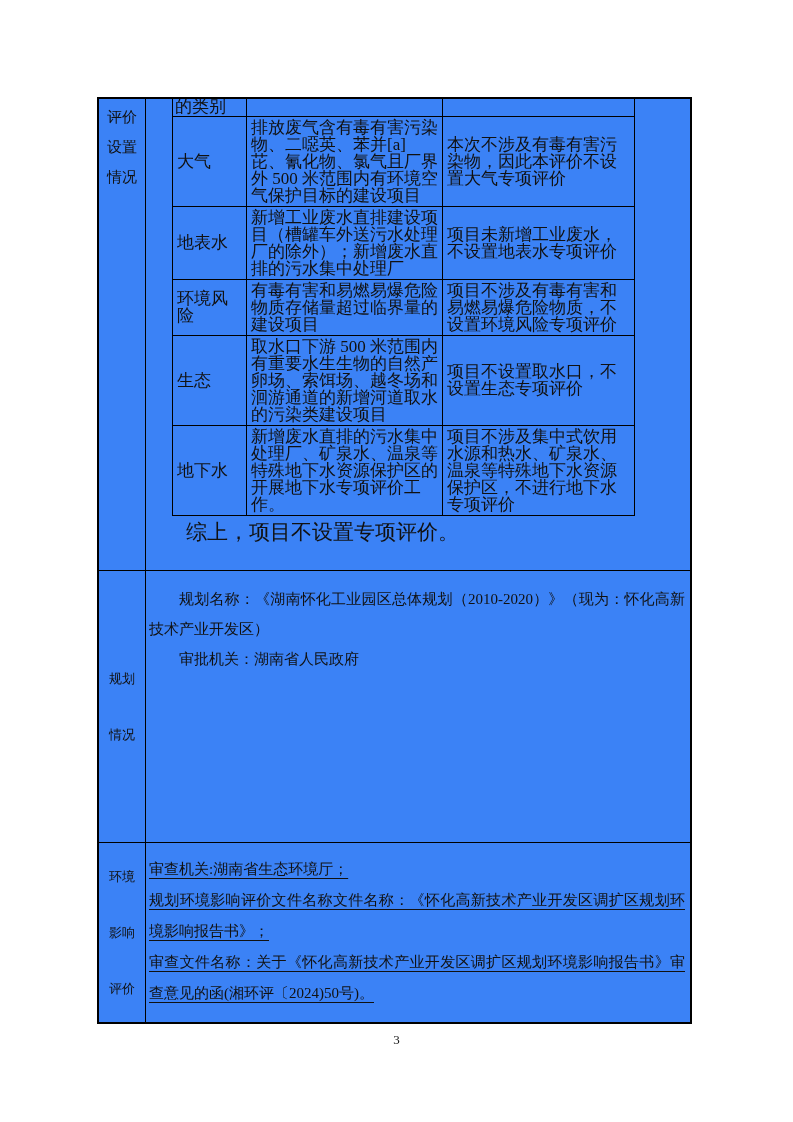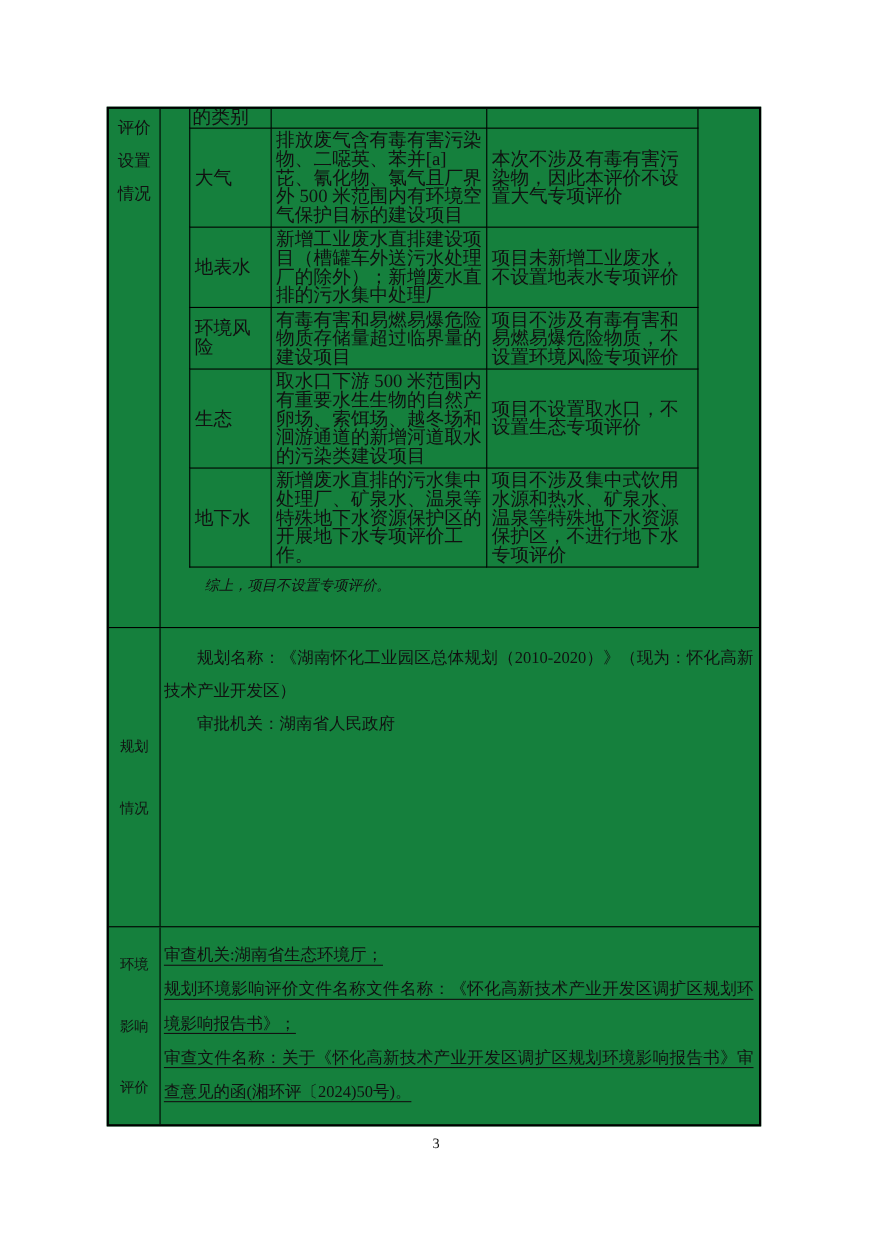--- a/index.html
+++ b/index.html
@@ -8,21 +8,21 @@
     width:793px;height:1122px;
     background:#ffffff;
     font-family:"Liberation Serif","DejaVu Serif",serif;
     color:#111111;
     overflow:hidden;
   }
   .doc-table{
     position:absolute;left:97px;top:97px;width:595px;
     border:2px solid #000;
     box-sizing:border-box;
-    background:#15803d;
+    background:#3b82f6;
   }
   .orow{display:flex;box-sizing:border-box;overflow:hidden;}
   .orow + .orow{border-top:1px solid #000;}
   .label-cell{
     width:47px;flex:0 0 47px;
     border-right:1px solid #000;
     box-sizing:border-box;
     display:flex;flex-direction:column;align-items:center;
     text-align:center;
   }
@@ -53,21 +53,21 @@
   .tr-carry td{padding:0 2px;line-height:16px;}
   .tr-daqi{height:88px;}
   .tr-dibiao{height:72px;}
   .tr-fengxian{height:55px;}
   .tr-shengtai{height:88px;}
   .tr-haiyang{height:38px;}
   .tr-dixia{height:72px;}
 
   .summary-line{
     margin:6px 0 0 40px;
-    font-size:13px;line-height:20px;font-style:italic;
+    font-size:21px;line-height:20px;
   }
 
   .row-eval{height:471px;}
   .row-plan{height:272px;}
   .row-eia{height:180px;}
 
   .plan-body{padding:13px 5px 0 3px;font-size:15px;}
   .plan-body p{
     margin:0;
     text-indent:2em;

